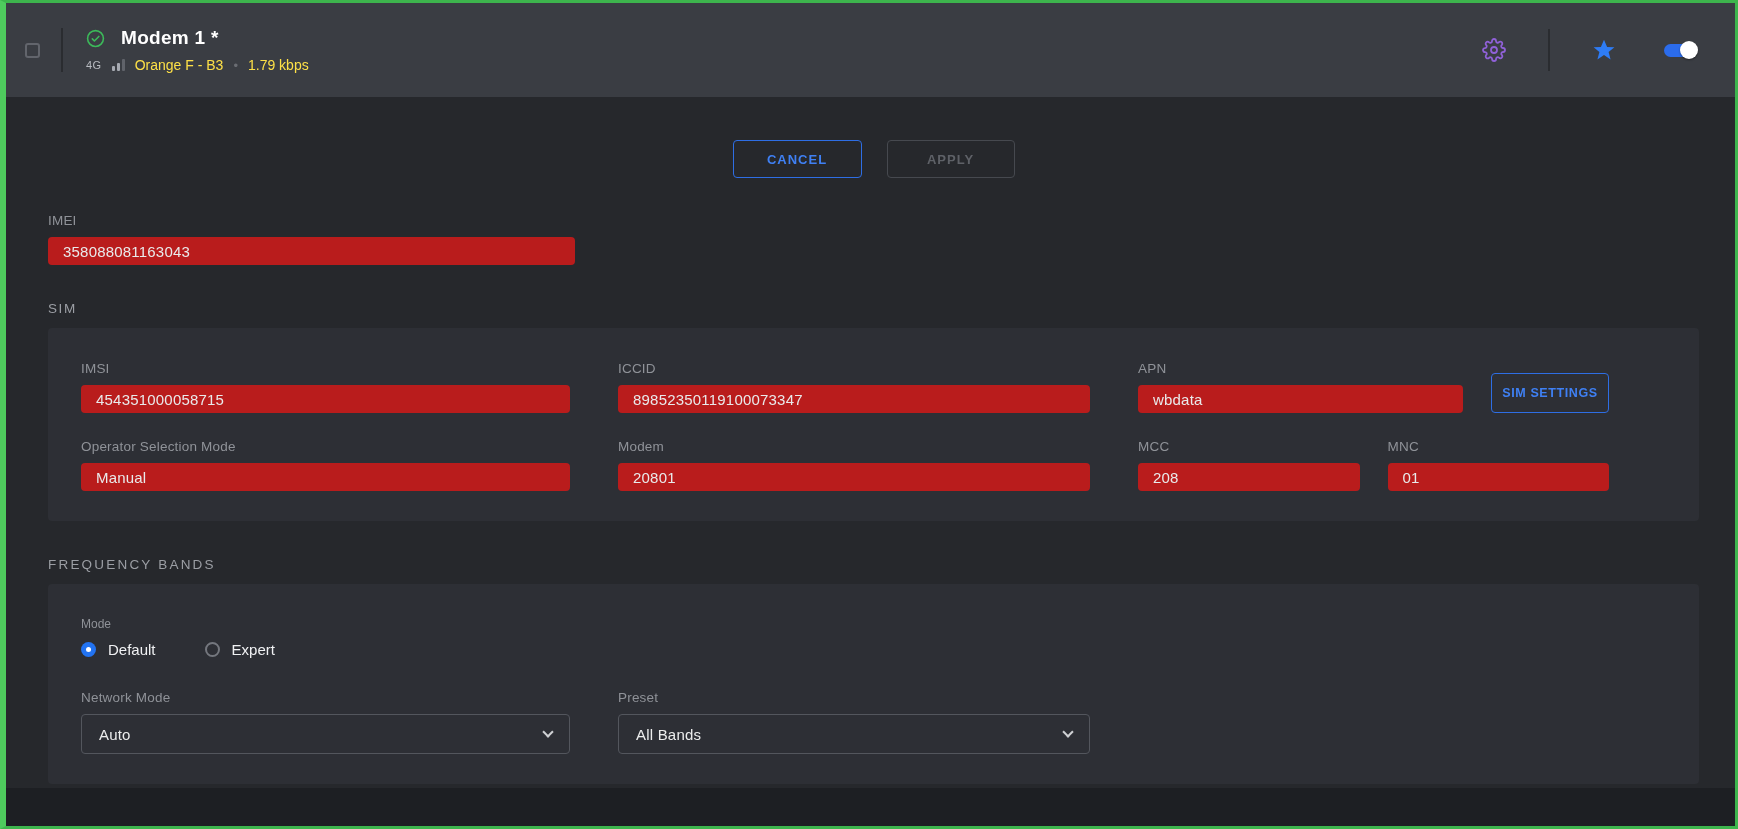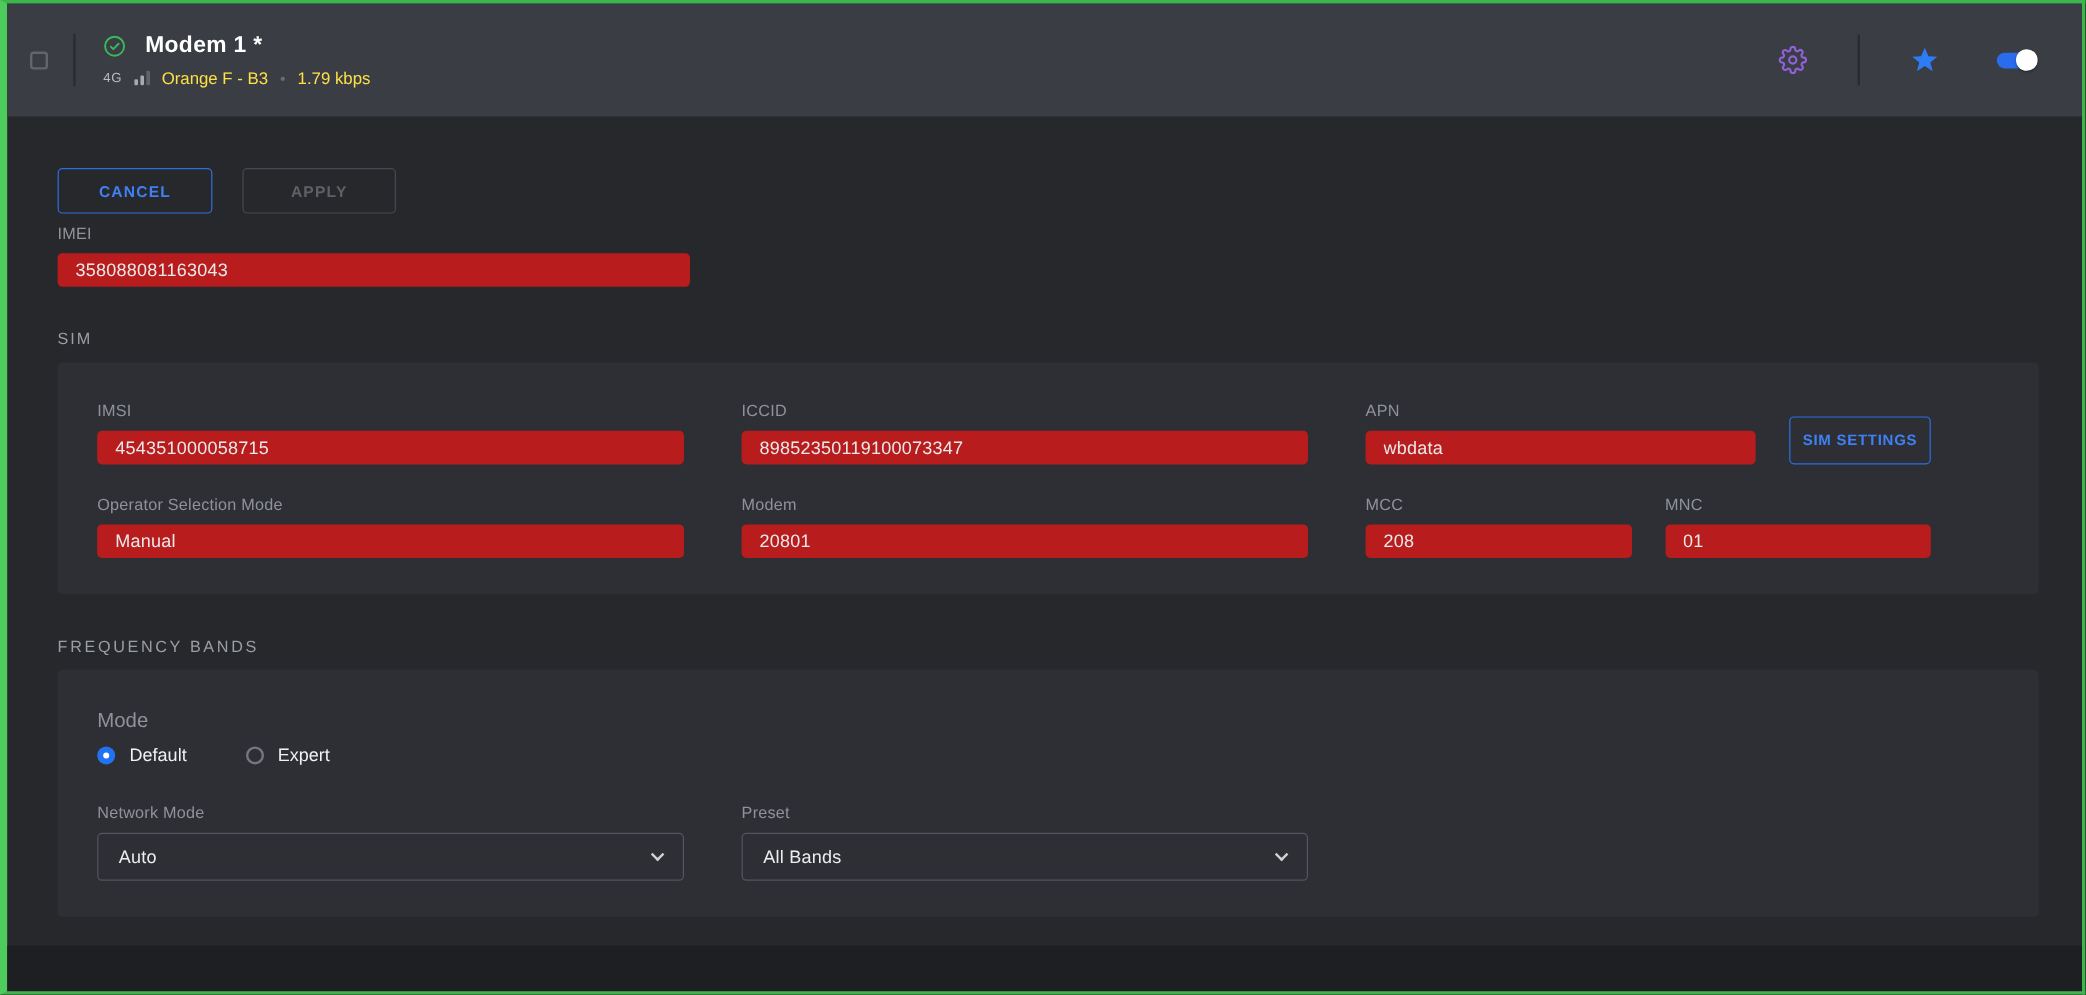--- a/index.html
+++ b/index.html
@@ -50,39 +50,39 @@
     background:#2b6cec; cursor:pointer; margin-right:6px;
   }
   .toggle .knob {
     position:absolute; right:-3px; top:-2.5px; width:18px; height:18px;
     border-radius:50%; background:#ffffff; box-shadow:0 1px 2px rgba(0,0,0,.4);
   }
 
   
   .main { padding:0 36px 0 42px; }
 
-  .actions { display:flex; justify-content:flex-start; gap:25px; margin-top:43px; }
+  .actions { display:flex; justify-content:center; gap:25px; margin-top:43px; }
   .btn {
     height:38px; border-radius:4px; background:transparent;
     font-family:inherit; font-size:13px; font-weight:bold; letter-spacing:1px;
     cursor:pointer;
   }
   .btn-cancel { width:129px; border:1px solid #2e6ee4; color:#3f80f4; }
   .btn-apply  { width:128px; border:1px solid #46494f; color:#5e6167; }
 
   .field label {
     display:block; font-size:13.5px; color:#8f9298; margin-bottom:9px; letter-spacing:.2px;
   }
   .tinput {
     display:block; width:100%; height:28px; border:none; border-radius:4px;
     background:#b91c1c; color:#e9eaeb; font-size:15px; padding:0 15px;
     font-family:inherit; letter-spacing:.2px; outline:none;
   }
 
-  .imei-field { margin-top:9px; width:527px; }
+  .imei-field { margin-top:35px; width:527px; }
 
   .section-label {
     font-size:13.5px; color:#9b9ea4; letter-spacing:1.6px; margin-top:36px;
   }
   .section-label.fb { letter-spacing:2.2px; }
 
   .panel { margin-top:12px; background:#2d2f35; border-radius:4px; }
   .sim-panel { padding:33px 90px 30px 33px; }
   .sim-grid {
     display:grid; grid-template-columns:489px 472px 1fr;
@@ -91,21 +91,21 @@
   .col3-row { display:flex; gap:28px; }
   .col3-row .grow { flex:1 1 auto; }
   .btn-simsettings {
     flex:0 0 118px; height:40px; align-self:flex-end;
     border:1px solid #2e6ee4; border-radius:4px; background:transparent;
     color:#3f80f4; font-family:inherit; font-size:12.5px; font-weight:bold;
     letter-spacing:.6px; cursor:pointer;
   }
 
   .fb-panel { padding:33px 90px 30px 33px; }
-  .mode-label { display:block; font-size:17px; color:#8f9298; margin-bottom:10px; }
+  .mode-label { display:block; font-size:12px; color:#8f9298; margin-bottom:10px; }
   .radio-row { display:flex; align-items:center; }
   .radio-opt { display:flex; align-items:center; gap:12px; cursor:pointer; }
   .radio-opt + .radio-opt { margin-left:49px; }
   .radio-opt .rlabel { font-size:15px; color:#f0f1f3; }
   .radio { width:15px; height:15px; border-radius:50%; position:relative; flex:0 0 auto; }
   .radio.on { background:#2273f1; }
   .radio.on::after {
     content:""; position:absolute; left:50%; top:50%; width:5px; height:5px;
     margin:-2.5px 0 0 -2.5px; border-radius:50%; background:#ffffff;
   }

